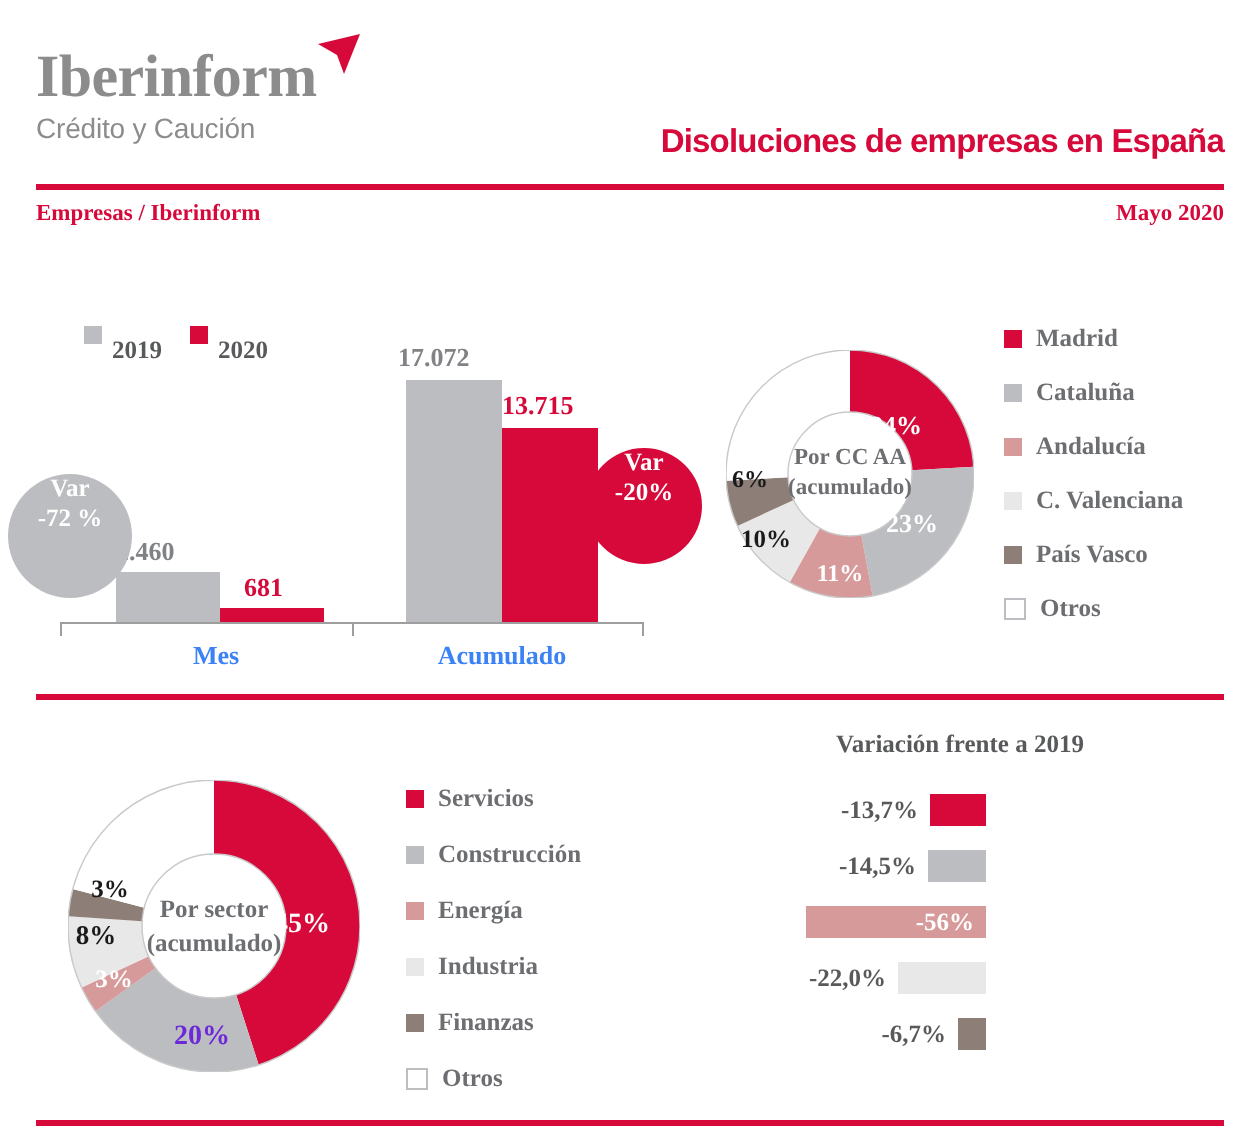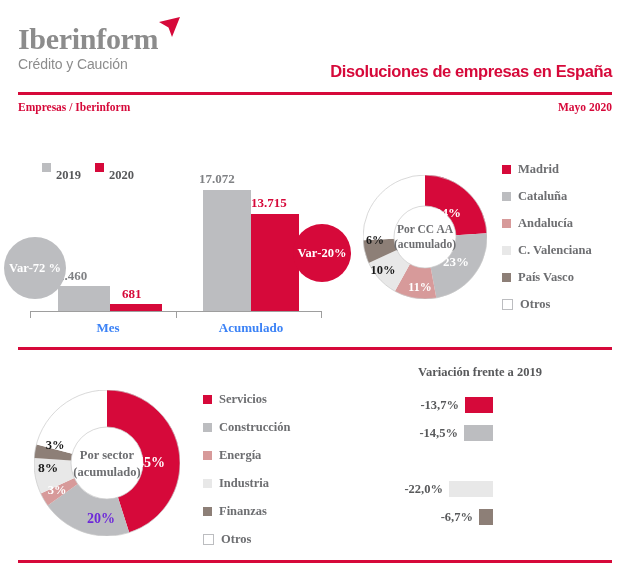--- a/index.html
+++ b/index.html
@@ -153,23 +153,22 @@
     font-family: "Liberation Serif", "DejaVu Serif", serif;
     font-weight: bold;
     font-size: 13px;
     color: #3b82f6;
     text-align: center;
   }
   .var-bubble {
     position: absolute;
     border-radius: 50%;
     display: flex;
-    flex-direction: row;
+    flex-direction: column;
     align-items: center;
-    justify-content: center;
     font-family: "Liberation Serif", "DejaVu Serif", serif;
     font-weight: bold;
     font-size: 12.5px;
     color: #ffffff;
     line-height: 1.18;
     text-align: center;
   }
 
   
   .donut-wrap { position: absolute; }
@@ -424,20 +423,24 @@
     <div class="var-row" style="left:0; top:32px; width:148px;">
       <div class="var-bar" style="width:28px; background:#d6093a;"></div>
       <div class="var-val" style="right:34px; color:#58595b;">-13,7%</div>
     </div>
 
     <div class="var-row" style="left:0; top:60px; width:148px;">
       <div class="var-bar" style="width:29px; background:#bcbdc0;"></div>
       <div class="var-val" style="right:35px; color:#58595b;">-14,5%</div>
     </div>
 
+    <div class="var-row" style="left:0; top:88px; width:148px;">
+      <div class="var-bar" style="width:90px; background:#d79a9a;"></div>
+      <div class="var-val" style="right:6px; color:#ffffff;">-56%</div>
+    </div>
 
     <div class="var-row" style="left:0; top:116px; width:148px;">
       <div class="var-bar" style="width:44px; background:#e8e8e8;"></div>
       <div class="var-val" style="right:50px; color:#58595b;">-22,0%</div>
     </div>
 
     <div class="var-row" style="left:0; top:144px; width:148px;">
       <div class="var-bar" style="width:14px; background:#8d7f77;"></div>
       <div class="var-val" style="right:20px; color:#58595b;">-6,7%</div>
     </div>

